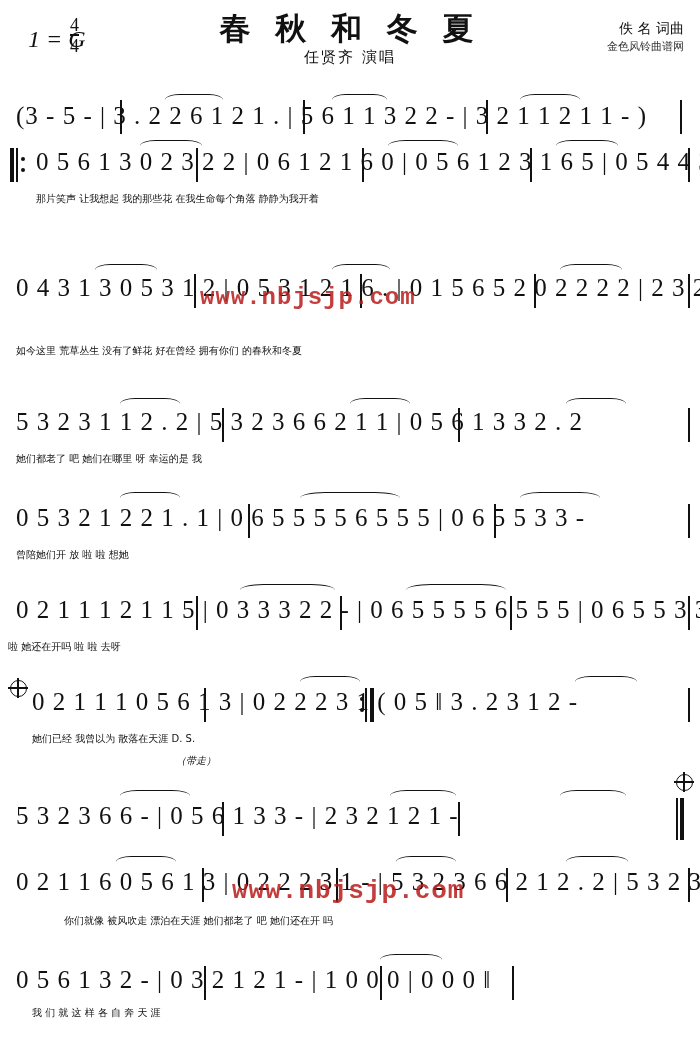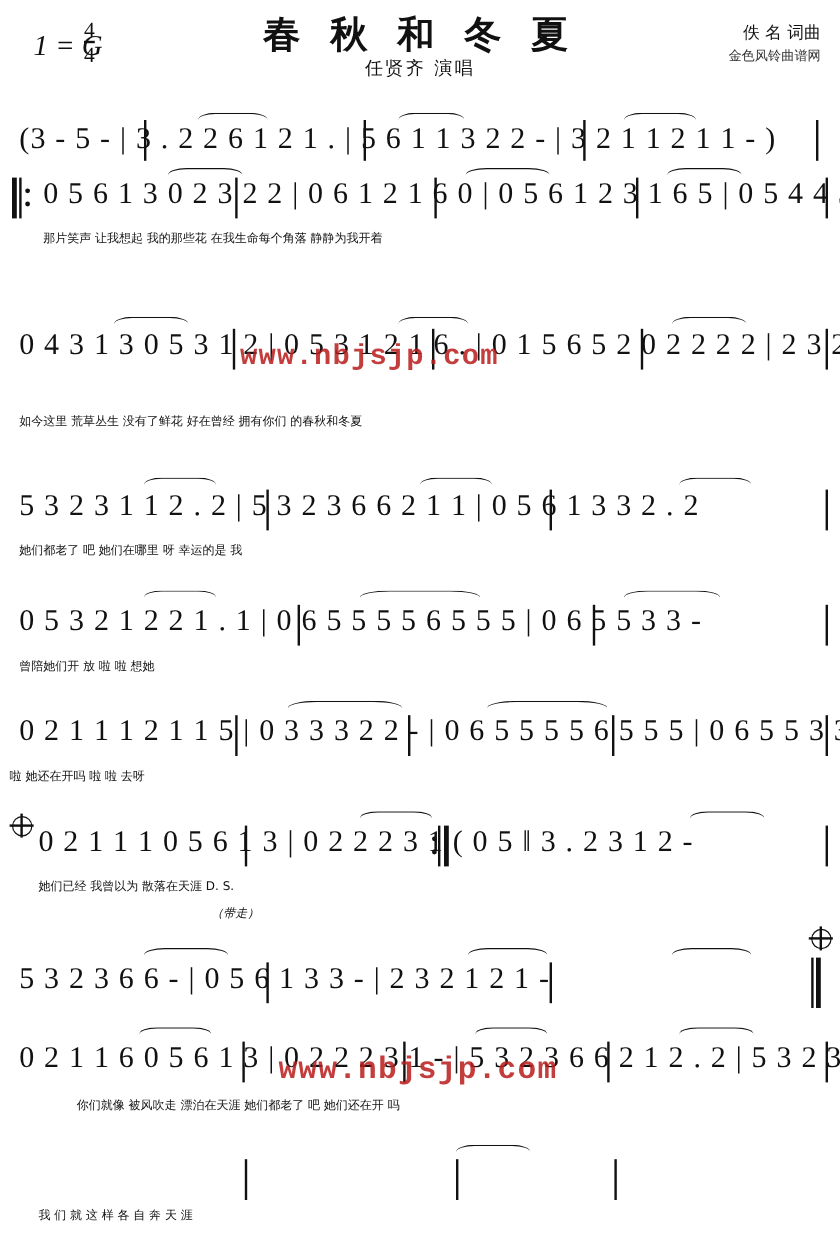--- a/index.html
+++ b/index.html
@@ -263,20 +263,21 @@
     <div class="bar" style="left:336px;top:16px;height:34px;"></div>
     <div class="bar" style="left:506px;top:16px;height:34px;"></div>
     <div class="bar" style="left:688px;top:16px;height:34px;"></div>
 
     <div class="wm wm2" style="left:232px;top:24px;">www.nbjsjp.com</div>
 
     <div class="lyr abs" style="left:8px;top:62px;margin-left:48px;">你们就像   被风吹走     漂泊在天涯      她们都老了   吧        她们还在开   吗</div>
   </div>
 
   <div class="row" style="height:80px;">
+    <div class="notes abs" style="left:8px;top:18px;">0 5 6 1 3 2 - | 0 3 2 1 2 1 - | 1 0 0 0 | 0 0 0 ‖</div>
     <div class="slur" style="left:380px;top:6px;width:62px;"></div>
 
     <div class="bar" style="left:204px;top:18px;height:34px;"></div>
     <div class="bar" style="left:380px;top:18px;height:34px;"></div>
     <div class="bar" style="left:512px;top:18px;height:34px;"></div>
 
     <div class="lyr abs" style="left:24px;top:58px;">我 们 就 这 样          各 自 奔 天 涯</div>
   </div>
 
 </div>

